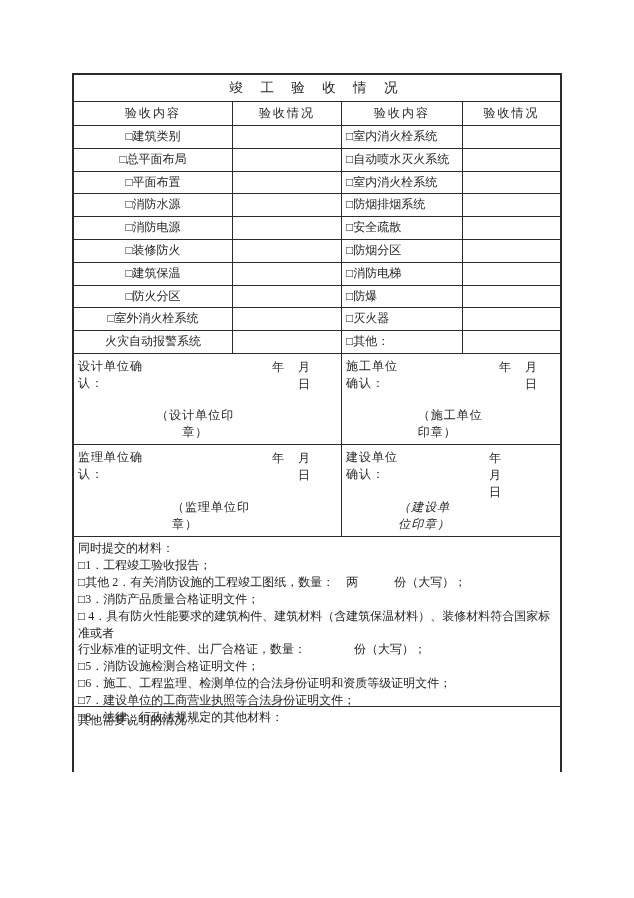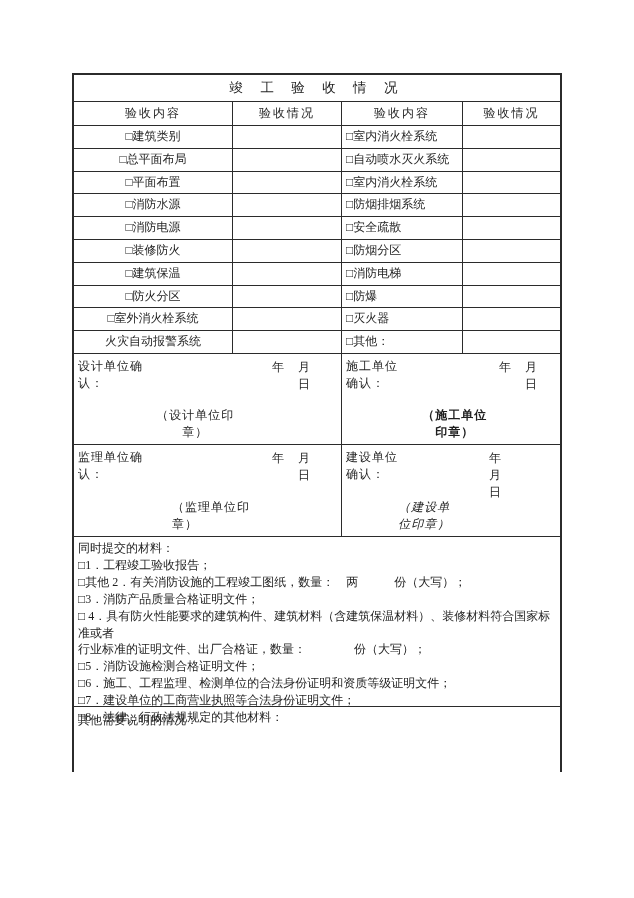--- a/index.html
+++ b/index.html
@@ -38,21 +38,21 @@
   .sig-cell {
     display: flex; flex-direction: row;
     font-size: 12px; padding: 4px 0 3px 0;
   }
   .sig-cell.first { border-right: 1px solid var(--ln); }
   .sig-label { padding-left: 4px; letter-spacing: 1px; }
   .sig-stamp { margin-top: auto; letter-spacing: 1px; }
   .sig-date { letter-spacing: 1px; margin-top: 1px; }
   .sig-design  .sig-stamp { text-align: center; padding-right: 20px; }
   .sig-design  .sig-date  { text-align: right; padding-right: 30px; }
-  .sig-constr  .sig-stamp { text-align: center;  padding-left: 7px; font-weight: bold; }
+  .sig-constr  .sig-stamp { text-align: left;  padding-left: 7px; }
   .sig-constr  .sig-date  { text-align: right; padding-right: 22px; }
   .sig-superv  .sig-stamp { text-align: left;  padding-left: 19px; }
   .sig-superv  .sig-date  { text-align: right; padding-right: 30px; }
   .sig-client  .sig-stamp { padding-right: 7px; font-style: italic; }
   .sig-client  .sig-date  { text-align: right; padding-right: 58px; }
   .materials {
     height: 170px; border-bottom: 1px solid var(--ln);
     font-size: 12px; padding: 3px 5px 0 4px;
   }
   .materials .mline, .materials .m-title { line-height: 16.9px; white-space: pre-wrap; }

